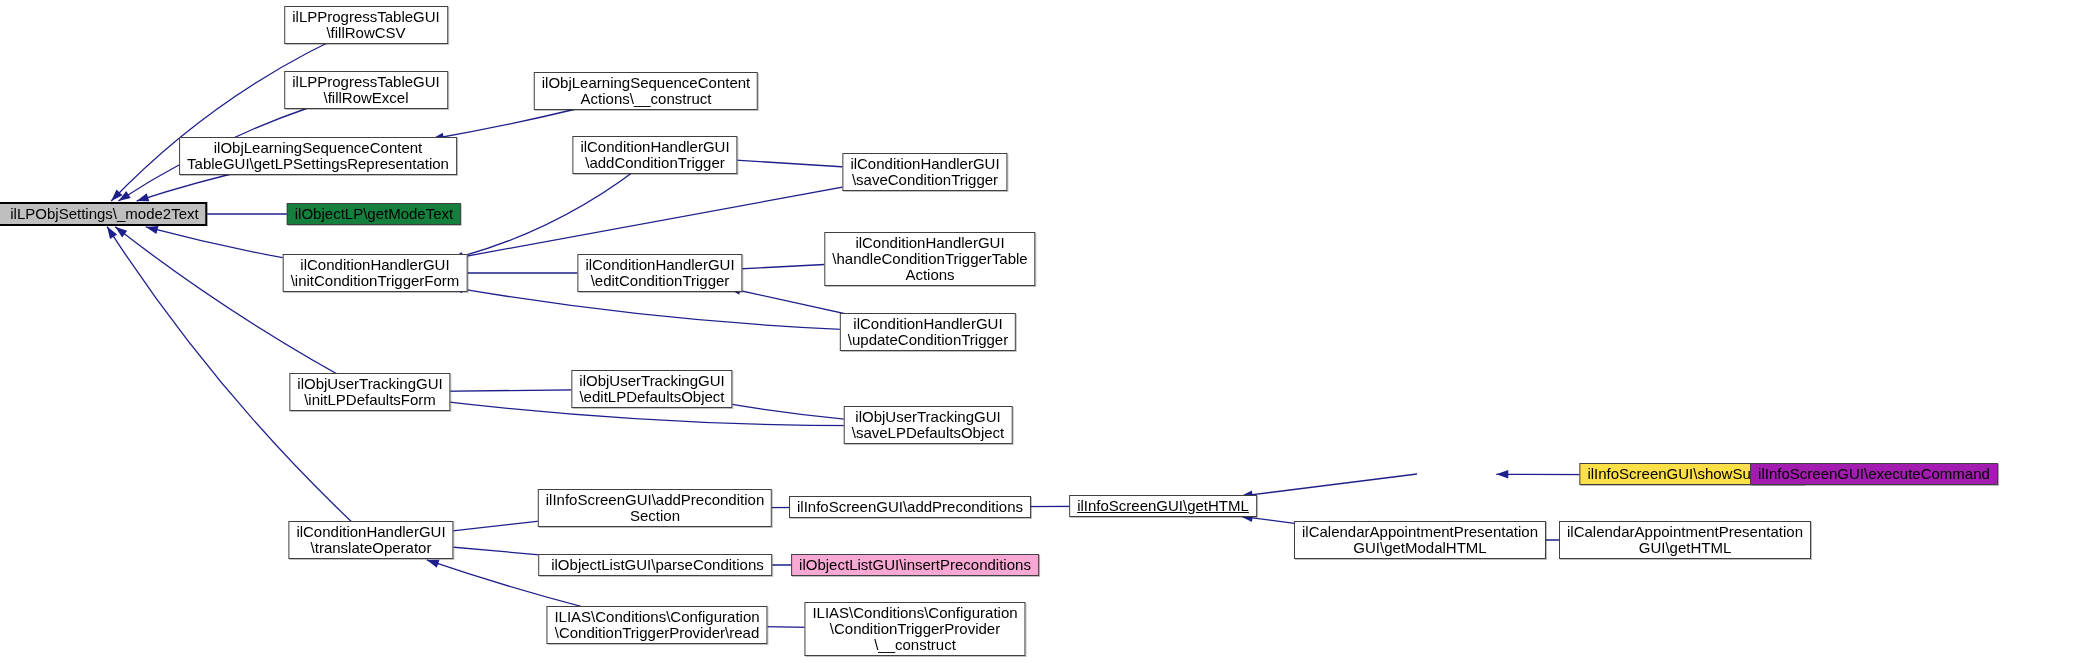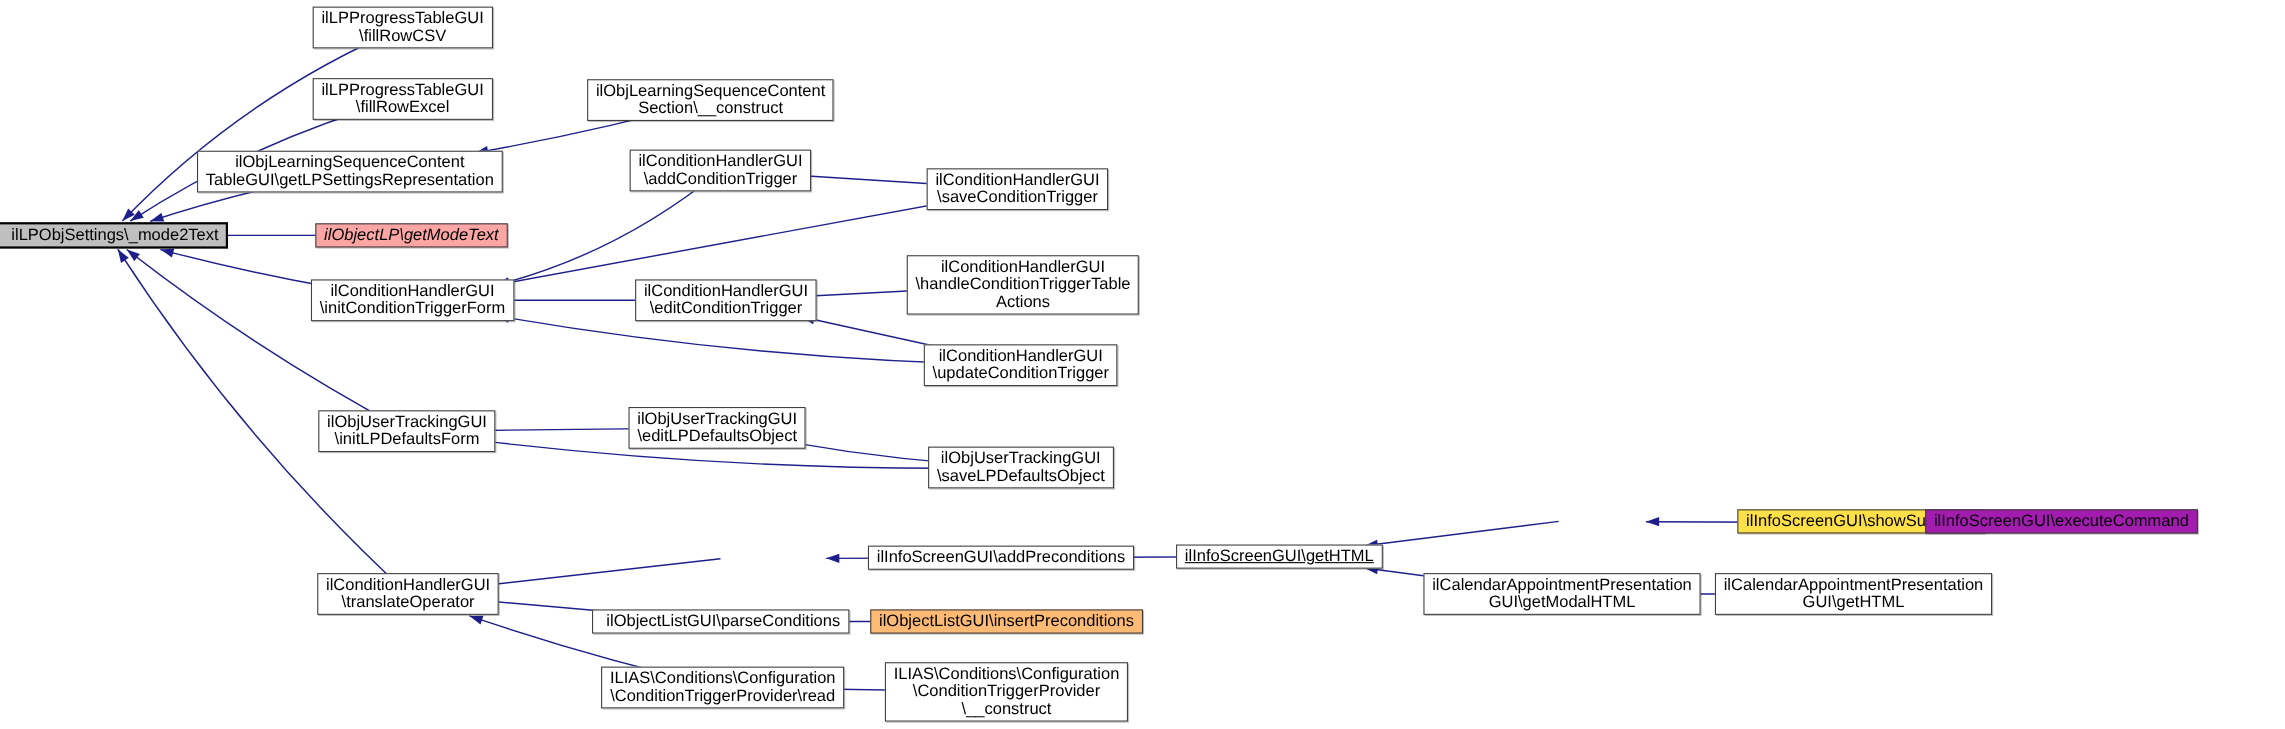--- a/index.html
+++ b/index.html
@@ -113,23 +113,23 @@
     <div class="node" style="left: 366px; top: 90px; border-color: rgb(64, 64, 64); background: rgb(255, 255, 255); color: rgb(0, 0, 0);">
       <div>ilLPProgressTableGUI</div>
       <div>\fillRowExcel</div>
     </div>
     <div class="node" style="left: 318px; top: 156px; border-color: rgb(64, 64, 64); background: rgb(255, 255, 255); color: rgb(0, 0, 0);">
       <div>ilObjLearningSequenceContent</div>
       <div>TableGUI\getLPSettingsRepresentation</div>
     </div>
     <div class="node" style="left: 646px; top: 91px; border-color: rgb(64, 64, 64); background: rgb(255, 255, 255); color: rgb(0, 0, 0);">
       <div>ilObjLearningSequenceContent</div>
-      <div>Section\__construct</div>
-    </div>
-    <div class="node" style="left: 374px; top: 214px; border-color: rgb(64, 64, 64); background: #fca5a5; color: rgb(0, 0, 0); font-style: italic;">
+      <div>Actions\__construct</div>
+    </div>
+    <div class="node" style="left: 374px; top: 214px; border-color: rgb(64, 64, 64); background: #15803d; color: rgb(0, 0, 0);">
       <div>ilObjectLP\getModeText</div>
     </div>
     <div class="node" style="left: 375px; top: 273px; border-color: rgb(64, 64, 64); background: rgb(255, 255, 255); color: rgb(0, 0, 0);">
       <div>ilConditionHandlerGUI</div>
       <div>\initConditionTriggerForm</div>
     </div>
     <div class="node" style="left: 655px; top: 155px; border-color: rgb(64, 64, 64); background: rgb(255, 255, 255); color: rgb(0, 0, 0);">
       <div>ilConditionHandlerGUI</div>
       <div>\addConditionTrigger</div>
     </div>
@@ -159,20 +159,24 @@
       <div>\editLPDefaultsObject</div>
     </div>
     <div class="node" style="left: 928px; top: 425px; border-color: rgb(64, 64, 64); background: rgb(255, 255, 255); color: rgb(0, 0, 0);">
       <div>ilObjUserTrackingGUI</div>
       <div>\saveLPDefaultsObject</div>
     </div>
     <div class="node" style="left: 371px; top: 540px; border-color: rgb(64, 64, 64); background: rgb(255, 255, 255); color: rgb(0, 0, 0);">
       <div>ilConditionHandlerGUI</div>
       <div>\translateOperator</div>
     </div>
+    <div class="node" style="left: 655px; top: 508px; border-color: rgb(64, 64, 64); background: rgb(255, 255, 255); color: rgb(0, 0, 0);">
+      <div>ilInfoScreenGUI\addPrecondition</div>
+      <div>Section</div>
+    </div>
     <div class="node" style="left: 910px; top: 507px; border-color: rgb(64, 64, 64); background: rgb(255, 255, 255); color: rgb(0, 0, 0);">
       <div>ilInfoScreenGUI\addPreconditions</div>
     </div>
     <div class="node" style="left: 1163px; top: 506px; border-color: rgb(64, 64, 64); background: rgb(255, 255, 255); color: rgb(0, 0, 0); text-decoration: underline;">
       <div>ilInfoScreenGUI\getHTML</div>
     </div>
     <div class="node" style="left: 1692px; top: 474px; border-color: rgb(64, 64, 64); background: #fde047; color: rgb(0, 0, 0);">
       <div>ilInfoScreenGUI\showSummary</div>
     </div>
     <div class="node" style="left: 1874px; top: 474px; border-color: rgb(64, 64, 64); background: #a21caf; color: rgb(0, 0, 0);">
@@ -182,21 +186,21 @@
       <div>ilCalendarAppointmentPresentation</div>
       <div>GUI\getModalHTML</div>
     </div>
     <div class="node" style="left: 1685px; top: 540px; border-color: rgb(64, 64, 64); background: rgb(255, 255, 255); color: rgb(0, 0, 0);">
       <div>ilCalendarAppointmentPresentation</div>
       <div>GUI\getHTML</div>
     </div>
     <div class="node" style="left: 655px; top: 565px; border-color: rgb(64, 64, 64); background: rgb(255, 255, 255); color: rgb(0, 0, 0); padding-left: 12px;">
       <div>ilObjectListGUI\parseConditions</div>
     </div>
-    <div class="node" style="left: 915px; top: 565px; border-color: rgb(64, 64, 64); background: #fdba74; color: rgb(0, 0, 0);">
+    <div class="node" style="left: 915px; top: 565px; border-color: rgb(64, 64, 64); background: #f9a8d4; color: rgb(0, 0, 0);">
       <div>ilObjectListGUI\insertPreconditions</div>
     </div>
     <div class="node" style="left: 657px; top: 625px; border-color: rgb(64, 64, 64); background: rgb(255, 255, 255); color: rgb(0, 0, 0);">
       <div>ILIAS\Conditions\Configuration</div>
       <div>\ConditionTriggerProvider\read</div>
     </div>
     <div class="node" style="left: 915px; top: 629px; border-color: rgb(64, 64, 64); background: rgb(255, 255, 255); color: rgb(0, 0, 0);">
       <div>ILIAS\Conditions\Configuration</div>
       <div>\ConditionTriggerProvider</div>
       <div>\__construct</div>

